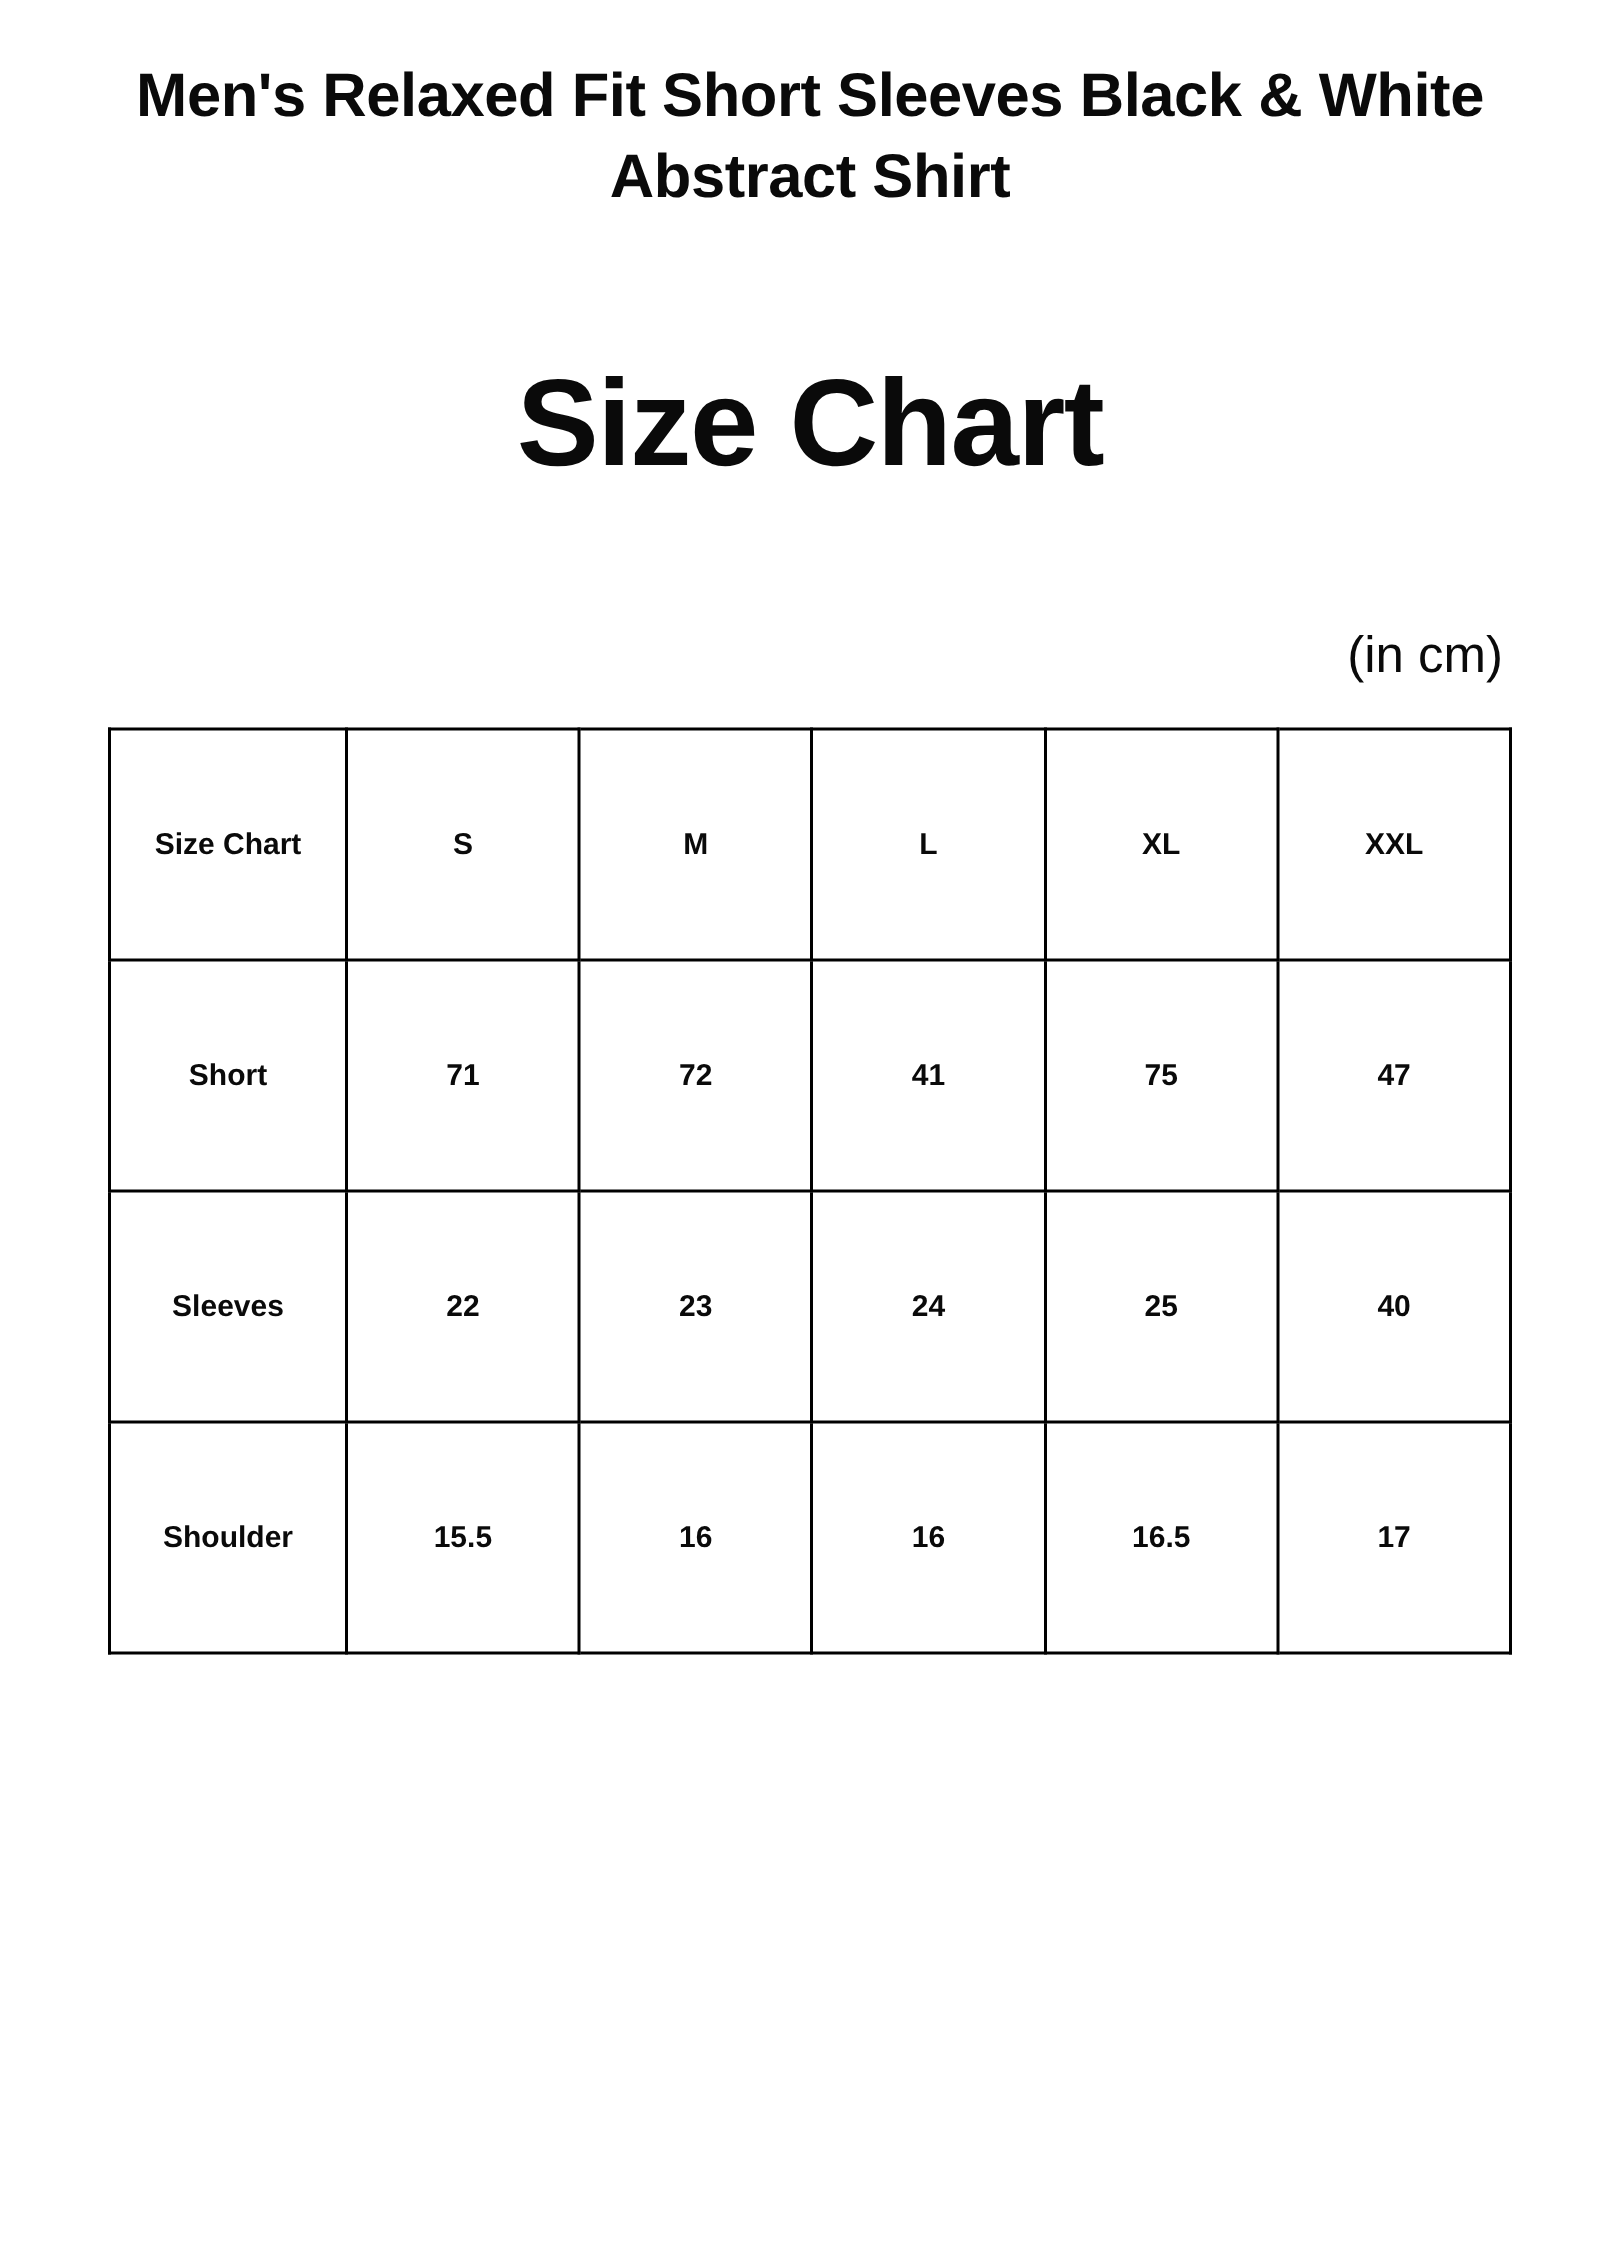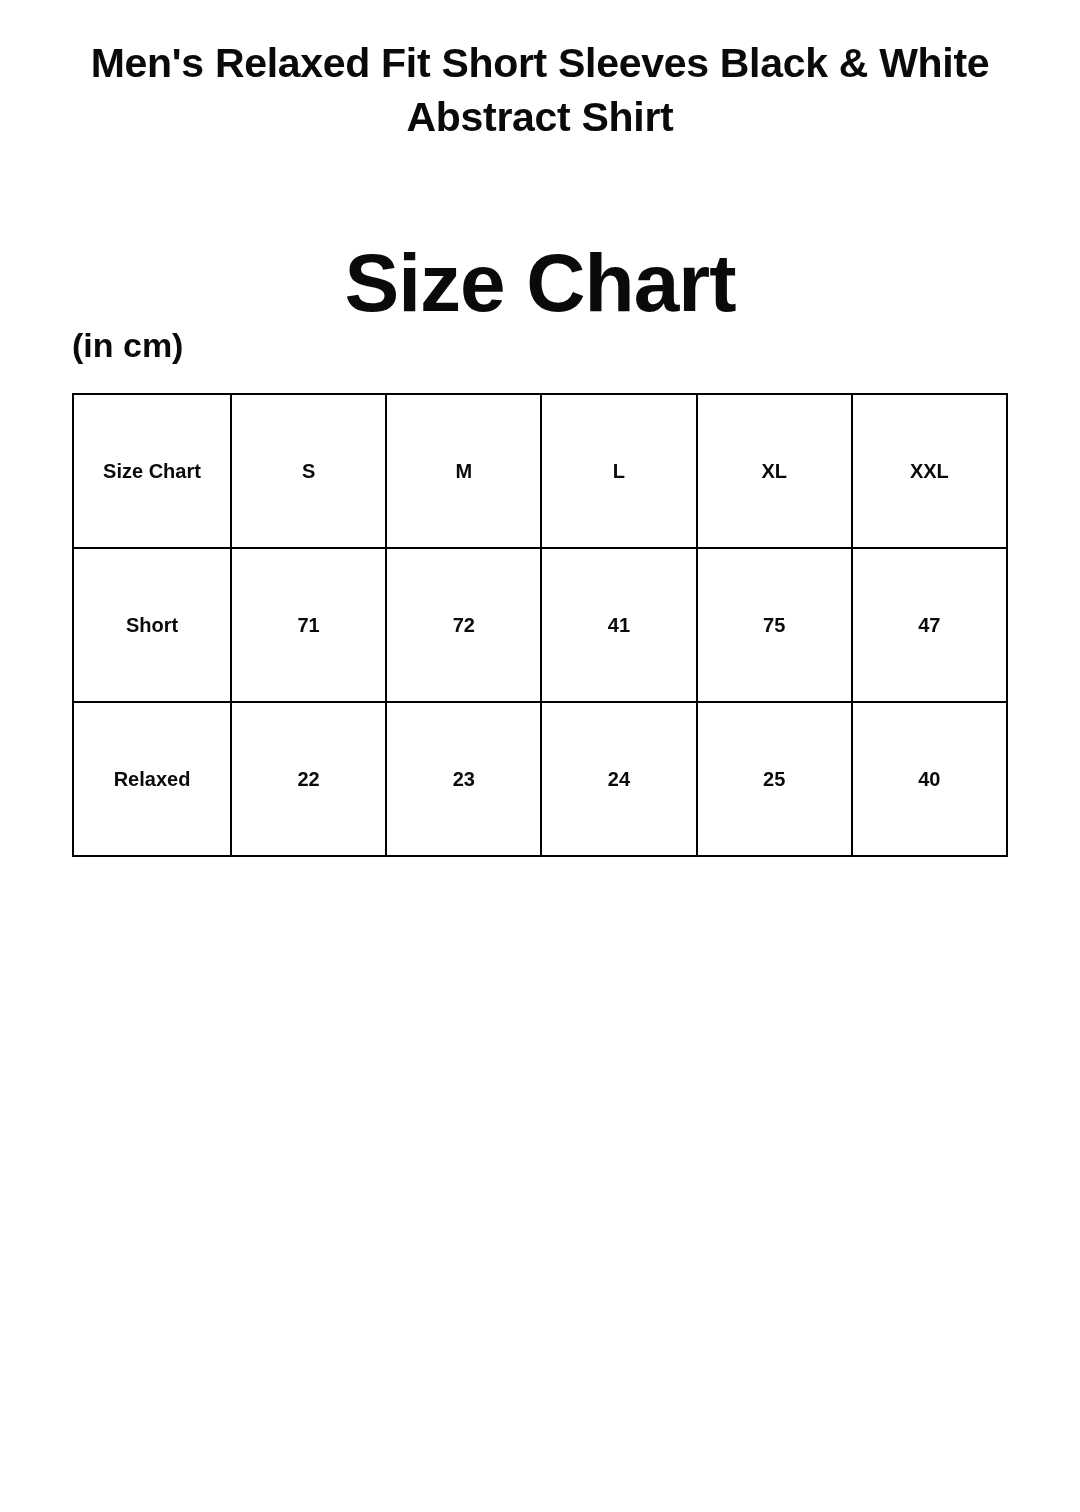--- a/index.html
+++ b/index.html
@@ -34,22 +34,24 @@
   }
   .main-heading {
     margin-top: 96px;
     text-align: center;
     font-size: 82px;
     font-weight: bold;
     line-height: 1.05;
     letter-spacing: -1px;
   }
   .unit-note {
+    margin-top: 92px;
+    text-align: right;
     font-size: 34px;
-    font-weight: bold;
+    font-weight: normal;
     padding-right: 6px;
   }
   .table-wrap {
     margin-top: 28px;
   }
   table.size-table {
     border-collapse: collapse;
     width: 936px;
     table-layout: fixed;
   }
@@ -103,24 +105,32 @@
       <tbody>
         <tr>
           <td class="rowhead">Short</td>
           <td>71</td>
           <td>72</td>
           <td>41</td>
           <td>75</td>
           <td>47</td>
         </tr>
         <tr>
-          <td class="rowhead">Relaxed</td>
+          <td class="rowhead">Sleeves</td>
           <td>22</td>
           <td>23</td>
           <td>24</td>
           <td>25</td>
           <td>40</td>
+        </tr>
+        <tr>
+          <td class="rowhead">Shoulder</td>
+          <td>15.5</td>
+          <td>16</td>
+          <td>16</td>
+          <td>16.5</td>
+          <td>17</td>
         </tr>
       </tbody>
     </table>
   </div>
 
 </div>
 
 </body></html>

